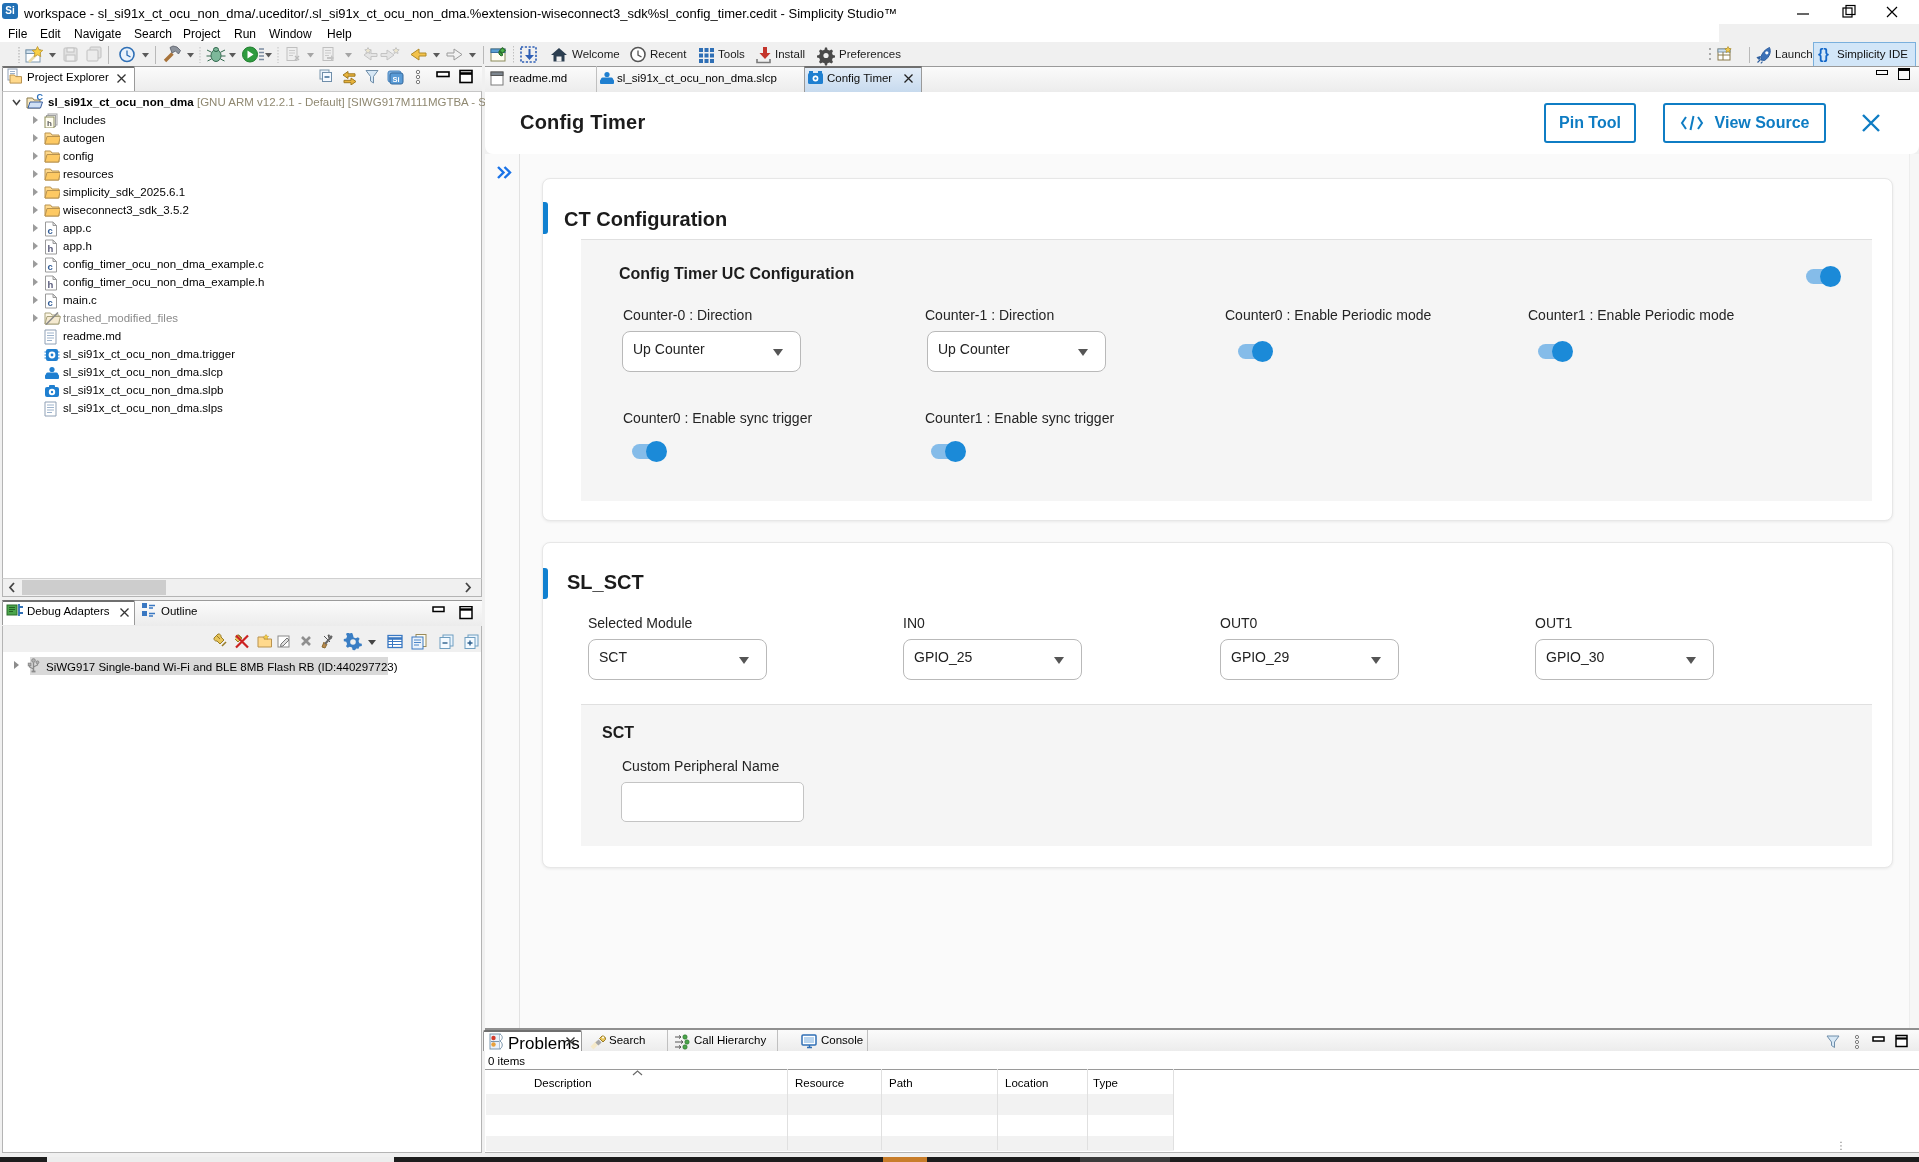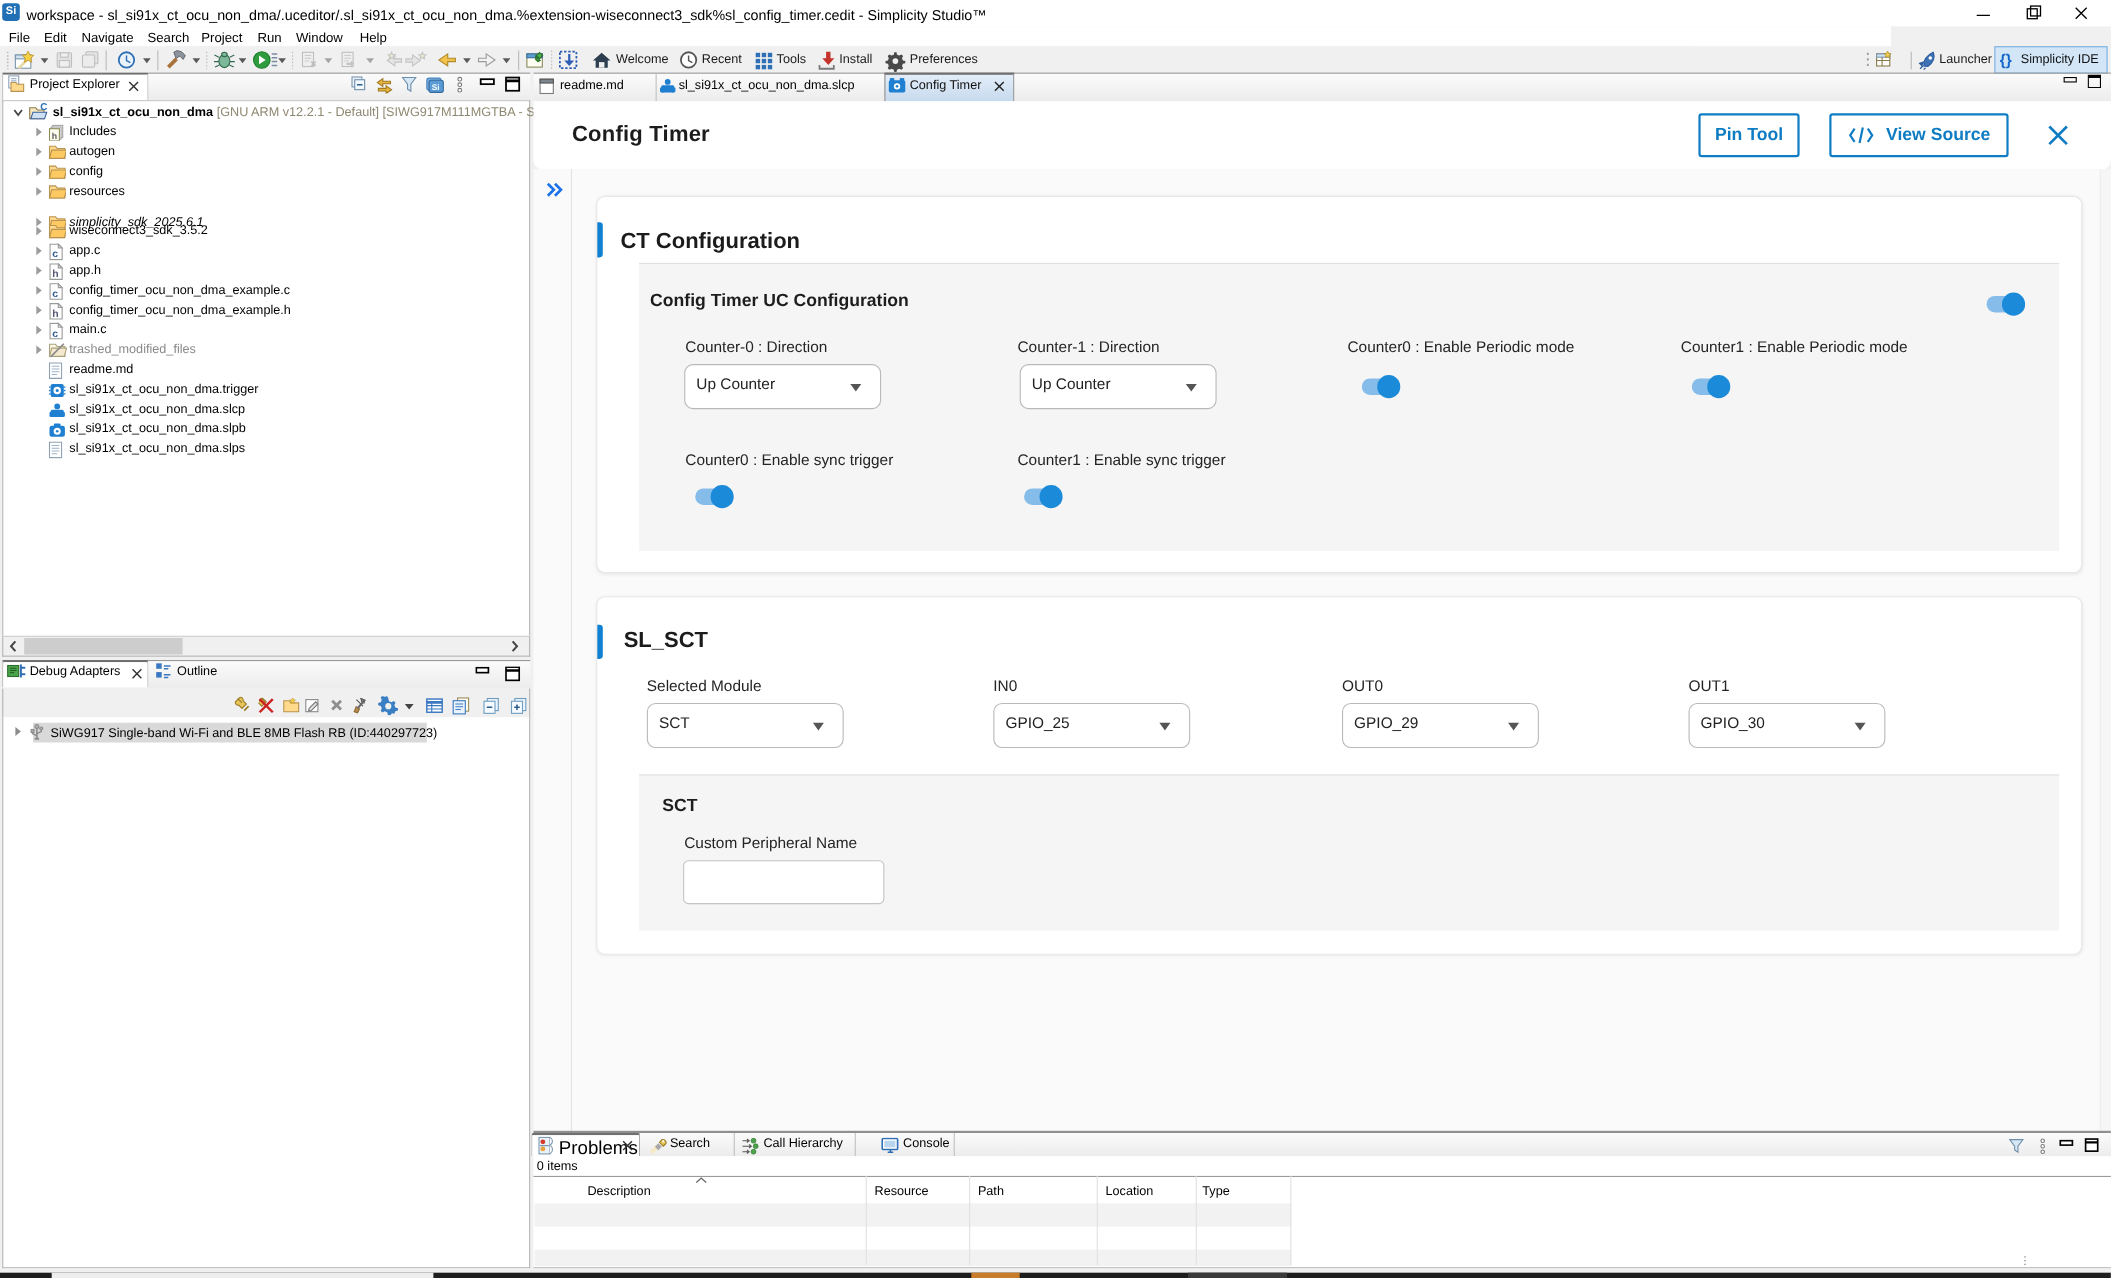--- a/index.html
+++ b/index.html
@@ -4,21 +4,21 @@
 <style>
 * { margin:0; padding:0; box-sizing:border-box; }
 html,body { width:1919px; height:1162px; overflow:hidden; }
 body { font-family:"Liberation Sans", sans-serif; background:#f0f0f0; position:relative; }
 .abs { position:absolute; }
 
 #titlebar { left:0; top:0; width:1919px; height:24px; background:#ffffff; }
 #titletext { left:24px; top:6px; font-size:13px; color:#000; }
 #menubar { left:0; top:24px; width:1719px; height:18px; background:#ffffff; font-size:12px; color:#000; }
 .menuitem { position:absolute; top:3px; }
-#toolbar { left:4px; top:42px; width:1533px; height:26px; background:#f0f0f0; }
+#toolbar { left:16px; top:42px; width:1533px; height:26px; background:#f0f0f0; }
 .tblabel { position:absolute; top:6px; font-size:11.5px; color:#1a1a1a; }
 
 .viewtabrow { position:absolute; background:linear-gradient(#fbfbfb,#ececec); border-top:1px solid #9a9a9a; }
 .paneltree { position:absolute; background:#ffffff; border-left:1px solid #b4b4b4; border-right:1px solid #b4b4b4; }
 
 .trow { position:absolute; left:0; width:478px; height:18px; font-size:11.5px; color:#000; white-space:nowrap; }
 .trow .txt { position:absolute; top:3px; left:60px; }
 .trow svg.fi { position:absolute; left:41px; top:2px; }
 .exp { position:absolute; left:30px; top:5px; width:0; height:0; border-top:4px solid transparent; border-bottom:4px solid transparent; border-left:5px solid #9c9c9c; }
 
@@ -265,21 +265,21 @@
    <span class="txt">config</span>
     </div>
  <div class="trow" style="top:73px;">
       <span class="exp"></span>
    <svg class="fi" width="16" height="14" viewBox="0 0 16 14">
         <path d="M1 2 h5.5 l1.5 2 H15 v9 H1z" fill="#ffd98c" stroke="#b9934f"></path>
         <path d="M3 5.5 H16.5 L14.5 13 H1z" fill="#fdc963" stroke="#b9934f"></path>
       </svg>
    <span class="txt">resources</span>
     </div>
- <div class="trow" style="top:101px;font-style:italic;">
+ <div class="trow" style="top:91px;">
       <span class="exp"></span>
    <svg class="fi" width="16" height="14" viewBox="0 0 16 14">
         <path d="M1 2 h5.5 l1.5 2 H15 v9 H1z" fill="#ffd98c" stroke="#b9934f"></path>
         <path d="M3 5.5 H16.5 L14.5 13 H1z" fill="#fdc963" stroke="#b9934f"></path>
       </svg>
    <span class="txt">simplicity_sdk_2025.6.1</span>
     </div>
  <div class="trow" style="top:109px;">
       <span class="exp"></span>
    <svg class="fi" width="16" height="14" viewBox="0 0 16 14">
@@ -529,21 +529,21 @@
 <div class="abs" style="left:1909px;top:154px;width:10px;height:876px;background:#f6f6f6;border-left:1px solid #ededed;"></div>
 <div class="abs" id="rail-line"></div>
 <svg class="abs" style="left:496px;top:165px" width="16" height="15" viewBox="0 0 16 15">
     <path d="M2 2 L7.5 7.5 L2 13 M8.5 2 L14 7.5 L8.5 13" stroke="#1a73e8" stroke-width="2.4" fill="none"></path>
   </svg>
 
 <div class="card" style="top:178px;height:343px;">
   <div class="accent" style="top:23px;height:32px;"></div>
   <div class="cardtitle" style="left:21px;top:29px;">CT Configuration</div>
   <div class="innerpanel" style="left:38px;top:60px;width:1291px;height:262px;"></div>
-  <div style="position:absolute;left:48px;top:86px;font-size:16px;font-weight:700;color:#1d1d1d;">Config Timer UC Configuration</div>
+  <div style="position:absolute;left:76px;top:86px;font-size:16px;font-weight:700;color:#1d1d1d;">Config Timer UC Configuration</div>
   <div class="tgl" style="left:1263px;top:87px;">
       <div class="track"></div>
       <div class="knob"></div>
     </div>
   <div class="flabel" style="left:80px;top:128px;">Counter-0 : Direction</div>
   <div class="flabel" style="left:382px;top:128px;">Counter-1 : Direction</div>
   <div class="flabel" style="left:682px;top:128px;">Counter0 : Enable Periodic mode</div>
   <div class="flabel" style="left:985px;top:128px;">Counter1 : Enable Periodic mode</div>
   <div class="dd" style="left:79px;top:152px;">
       <span class="v">Up Counter</span>

